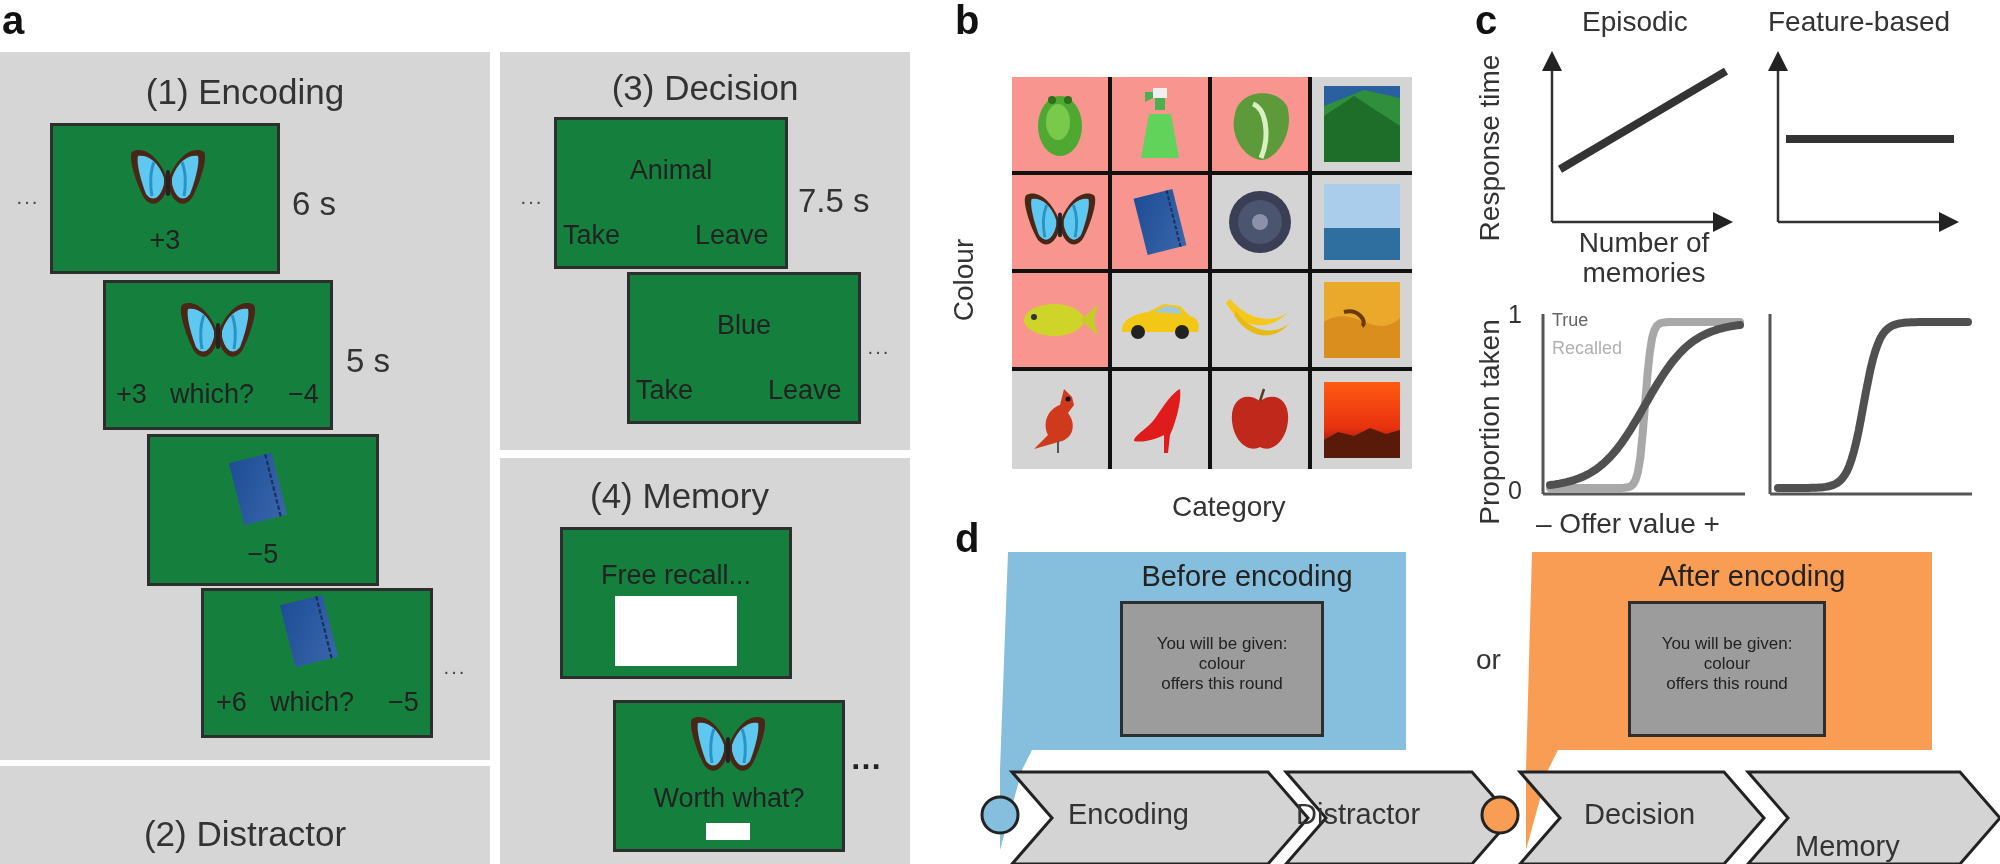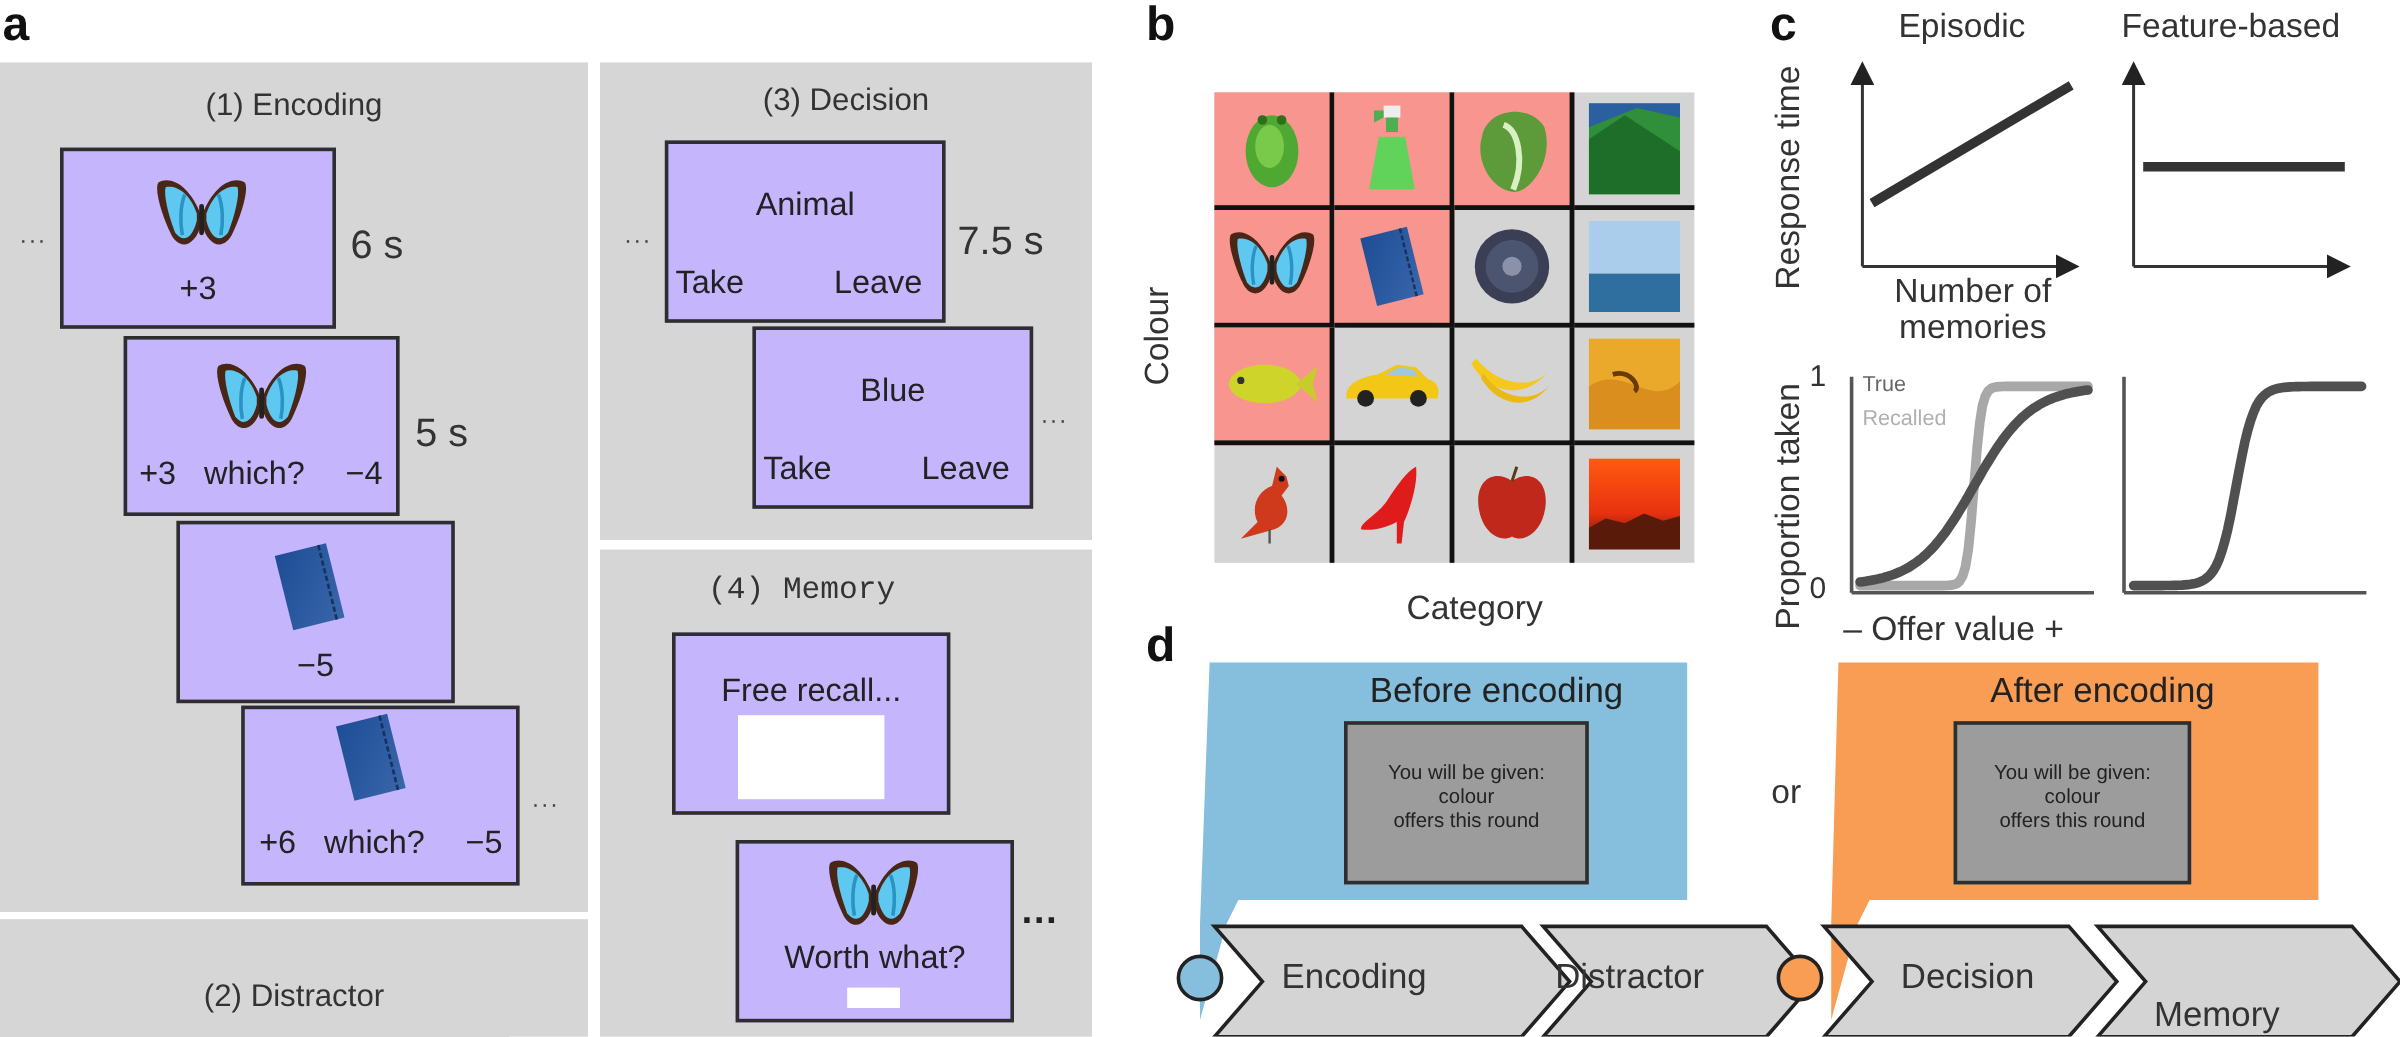--- a/index.html
+++ b/index.html
@@ -1,21 +1,21 @@
 <!DOCTYPE html>
 <html><head>
 <meta charset="utf-8">
 <style>
   html,body{margin:0;padding:0;background:#fff;}
   body{width:2000px;height:864px;position:relative;overflow:hidden;font-family:"Liberation Sans","DejaVu Sans",sans-serif;color:#333;}
   .abs{position:absolute;}
   .panel-letter{position:absolute;font-weight:bold;font-size:40px;color:#111;line-height:1;}
   .bgpanel{position:absolute;background:#d6d6d6;}
-  .ptitle{position:absolute;font-size:26px;color:#333;text-align:center;white-space:nowrap;}
-  .screen{position:absolute;background:#c4b5fd;border:3px solid #2e2e2e;box-sizing:border-box;}
+  .ptitle{position:absolute;font-size:35px;color:#333;text-align:center;white-space:nowrap;}
+  .screen{position:absolute;background:#15803d;border:3px solid #2e2e2e;box-sizing:border-box;}
   .stext{position:absolute;font-size:27px;color:#222;white-space:nowrap;}
   .timing{position:absolute;font-size:33px;color:#333;white-space:nowrap;}
   .dots{position:absolute;font-size:20px;color:#444;letter-spacing:1px;}
   .grid{position:absolute;left:1012px;top:77px;width:400px;height:392px;background:#d4d4d4;display:grid;grid-template-columns:repeat(4,1fr);grid-template-rows:repeat(4,1fr);}
   .cell{position:relative;border-right:4px solid #111;border-bottom:4px solid #111;display:flex;align-items:center;justify-content:center;}
   .cell.lastcol{border-right:none;}
   .cell.lastrow{border-bottom:none;}
   .cell.pink{background:#f8958e;}
   .axislabel{position:absolute;font-size:28px;color:#333;white-space:nowrap;}
   .smalltxt{position:absolute;font-size:18px;white-space:nowrap;}
@@ -112,21 +112,21 @@
 </div>
 <div class="timing" style="left:798px;top:182px;">7.5 s</div>
 
 <div class="screen" style="left:627px;top:272px;width:234px;height:152px;">
   <div class="stext" style="left:0;width:228px;text-align:center;top:35px;">Blue</div>
   <div class="stext" style="left:6px;top:100px;">Take</div>
   <div class="stext" style="left:138px;top:100px;">Leave</div>
 </div>
 <div class="dots" style="left:867px;top:340px;">···</div>
 
-<div class="ptitle" style="left:590px;top:476px;font-family:Liberation Mono, monospace;">(4) Memory</div>
+<div class="ptitle" style="left:590px;top:476px;">(4) Memory</div>
 <div class="screen" style="left:560px;top:527px;width:232px;height:152px;">
   <div class="stext" style="left:0;width:226px;text-align:center;top:30px;">Free recall...</div>
   <div class="abs" style="left:52px;top:66px;width:122px;height:70px;background:#fff;"></div>
 </div>
 <div class="screen" style="left:613px;top:684px;width:232px;height:152px;margin-top:16px;">
   <svg class="abs" style="left:72px;top:12px;" width="80" height="64">
       <use href="#butterfly"></use>
     </svg>
   <div class="stext" style="left:0;width:226px;text-align:center;top:80px;">Worth what?</div>
   <div class="abs" style="left:90px;top:120px;width:44px;height:17px;background:#fff;"></div>

